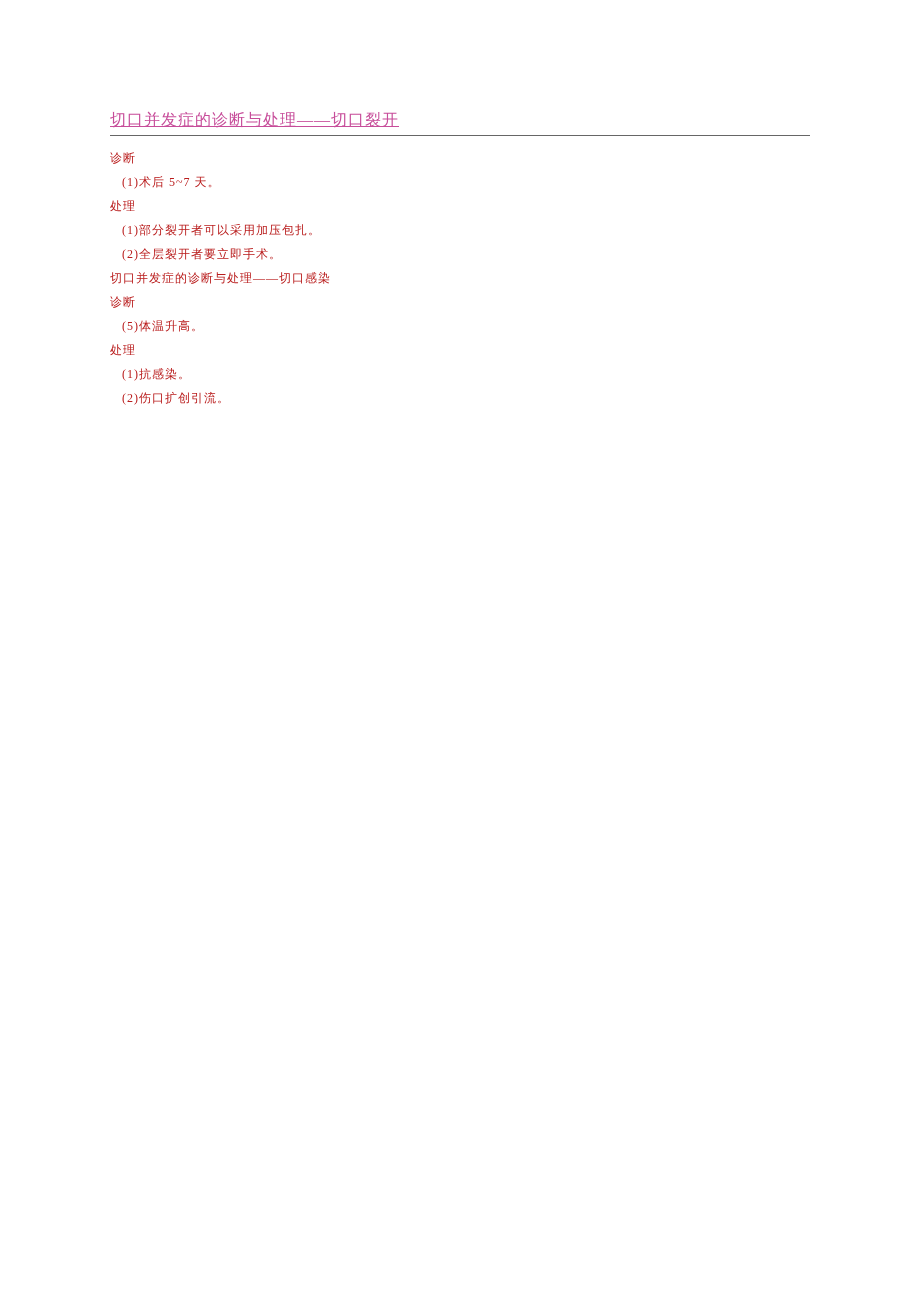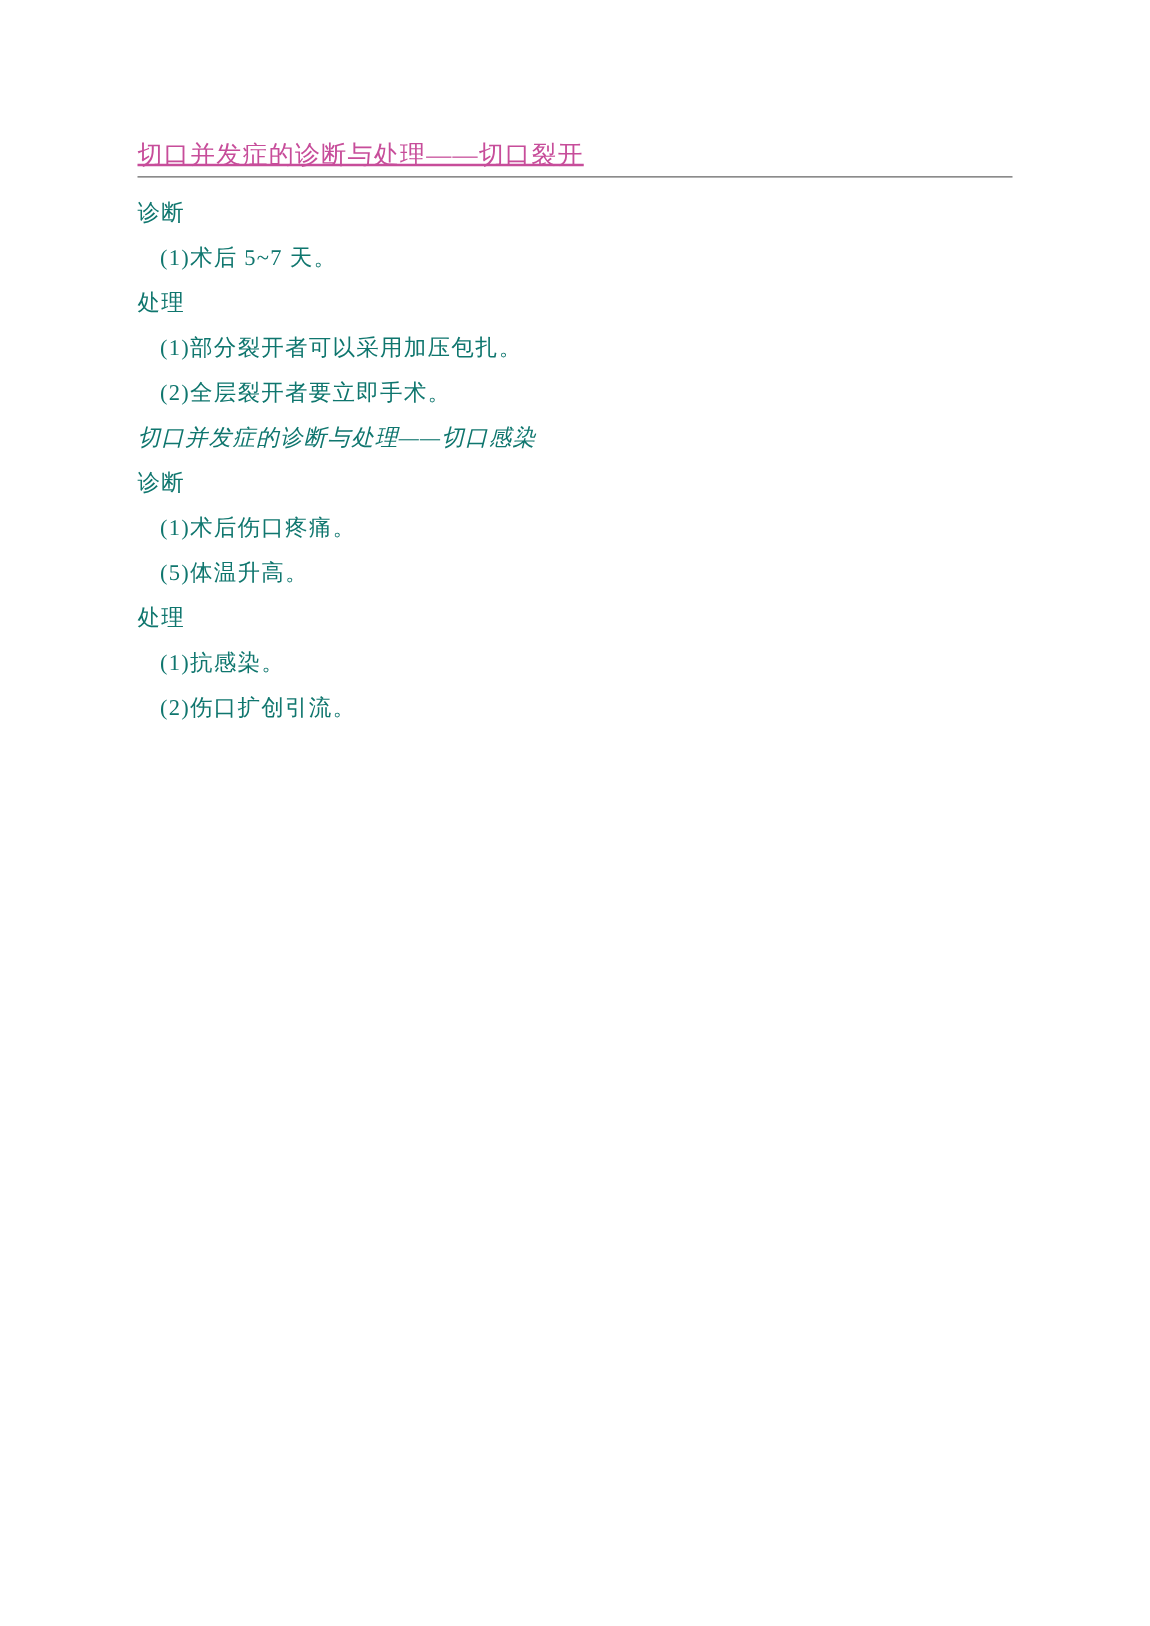--- a/index.html
+++ b/index.html
@@ -9,64 +9,62 @@
     }
     body {
       background: #ffffff;
       font-family: "SimSun", "宋体", serif;
       width: 920px;
       height: 1301px;
       padding: 110px 110px 0 110px;
     }
     .title {
       color: #c74d9a;
-      font-size: 20px;
+      font-size: 16px;
       text-decoration: underline;
       margin-bottom: 4px;
       letter-spacing: 1px;
     }
     .divider {
       border: none;
       border-top: 1px solid #666666;
       margin-bottom: 10px;
     }
     .content {
-      color: #0f766e;
-      font-size: 18px;
+      color: #b91c1c;
+      font-size: 12px;
       line-height: 2;
       letter-spacing: 1px;
     }
     .section-label {
       display: block;
     }
     .item {
       display: block;
       padding-left: 1em;
     }
     .subhead {
       display: block;
-      font-style: italic;
     }
   </style>
 </head>
 <body>
 
 <div class="title">切口并发症的诊断与处理——切口裂开</div>
 <hr class="divider">
 
 <div class="content">
   <span class="section-label">诊断</span>
   <span class="item">(1)术后 5~7 天。</span>
 
   <span class="section-label">处理</span>
   <span class="item">(1)部分裂开者可以采用加压包扎。</span>
   <span class="item">(2)全层裂开者要立即手术。</span>
 
   <span class="subhead">切口并发症的诊断与处理——切口感染</span>
 
   <span class="section-label">诊断</span>
-  <span class="item">(1)术后伤口疼痛。</span>
   <span class="item">(5)体温升高。</span>
 
   <span class="section-label">处理</span>
   <span class="item">(1)抗感染。</span>
   <span class="item">(2)伤口扩创引流。</span>
 </div>
 
 </body></html>

